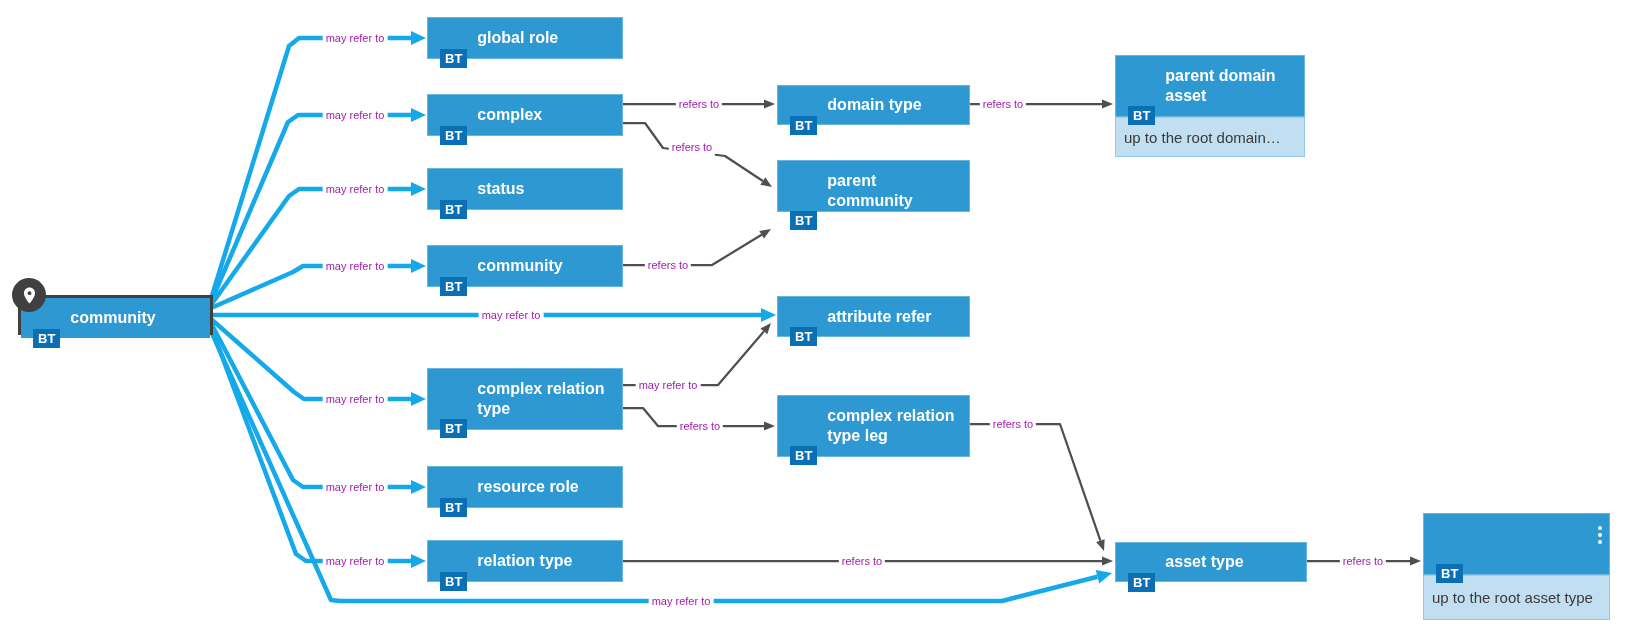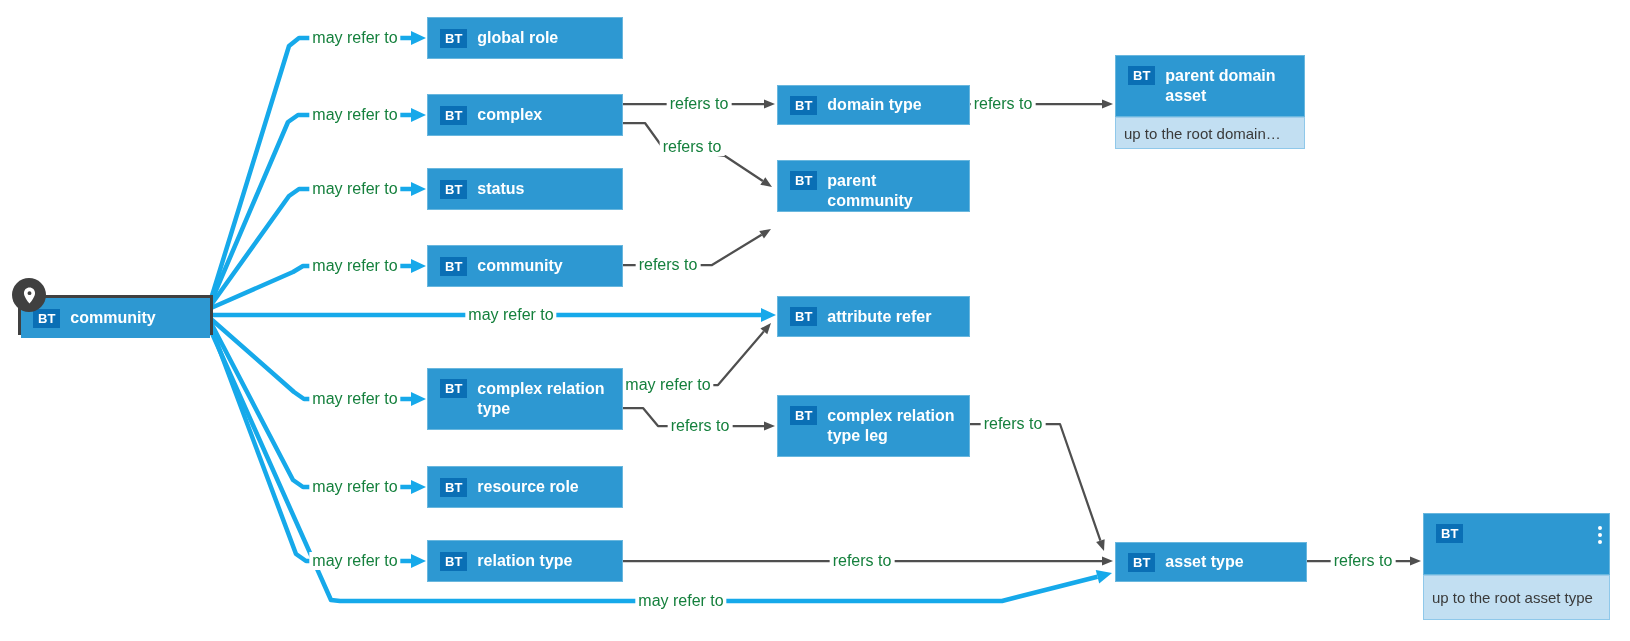--- a/index.html
+++ b/index.html
@@ -1,28 +1,28 @@
 <!DOCTYPE html>
 <html><head>
 <meta charset="utf-8">
 <style>
   html,body{margin:0;padding:0;background:#ffffff;}
   #canvas{position:relative;width:1630px;height:641px;background:#ffffff;overflow:hidden;
           font-family:"Liberation Sans", sans-serif;}
   #edge-svg{position:absolute;left:0;top:0;z-index:1;}
   .edge-label{position:absolute;z-index:2;transform:translate(-50%,-50%);
-              background:#ffffff;color:#15803d;font-size:16px;line-height:18px;
+              background:#ffffff;color:#a21caf;font-size:11px;line-height:18px;
               padding:0 3px;white-space:nowrap;}
   .node{position:absolute;z-index:3;box-sizing:border-box;}
   .node-head{position:relative;box-sizing:border-box;display:flex;align-items:center;gap:10px;
              padding:0 8px 0 12px;background:#2d98d2;border:1px solid #69b7de;
              color:#ffffff;font-weight:bold;font-size:16px;line-height:20px;}
   .node-head.multi{align-items:flex-start;padding-top:10px;}
   .bt{flex:0 0 auto;background:#0a6fb5;color:#ffffff;font-size:13px;font-weight:bold;
-      line-height:15px;padding:2px 5px;}
+      line-height:15px;padding:2px 5px;margin-top:40px;}
   .node-foot{box-sizing:border-box;background:#c2dff2;border:1px solid #8fc8ea;border-top:1px solid #9fccea;
              color:#3a3a3a;font-size:15px;display:flex;align-items:center;
              padding:0 8px;white-space:nowrap;overflow:hidden;}
   .node.focal{border:3px solid #404040;}
   .node.focal .node-head{border:none;height:100%;}
   .pin{position:absolute;left:-9px;top:-20px;width:34px;height:34px;border-radius:50%;
        background:#404040;display:flex;align-items:center;justify-content:center;z-index:4;}
   .kebab{position:absolute;top:9px;right:7px;cursor:pointer;}
   .kebab i{display:block;width:4px;height:4px;border-radius:50%;background:#ffffff;margin:3px 0;}
 </style>
@@ -170,21 +170,21 @@
         <div class="node-head" style="height: 40px;">
           <span class="bt">BT</span>
           <span>asset type</span>
         </div>
       </div>
       <div class="node" style="left: 1115px; top: 55px; width: 190px; height: 94px;">
         <div class="node-head multi" style="height: 62px;">
           <span class="bt">BT</span>
           <span>parent domain asset</span>
         </div>
-        <div class="node-foot" style="height: 32px;">up to the root domain…</div>
+        <div class="node-foot" style="height: 40px;">up to the root domain…</div>
       </div>
       <div class="node" style="left: 1423px; top: 513px; width: 187px; height: 95px;">
         <div class="node-head multi" style="height: 62px;">
           <span class="bt">BT</span>
           <span class="kebab">
             <i></i>
             <i></i>
             <i></i>
           </span>
         </div>

